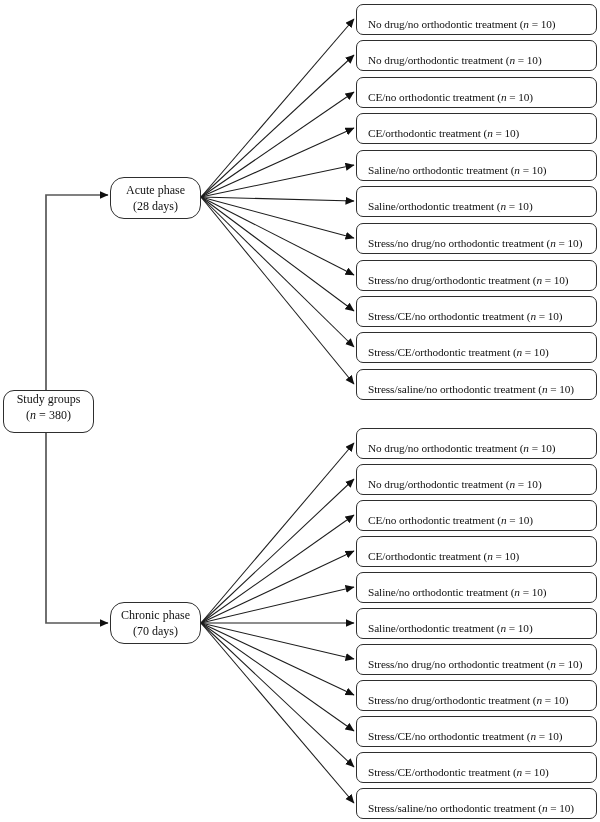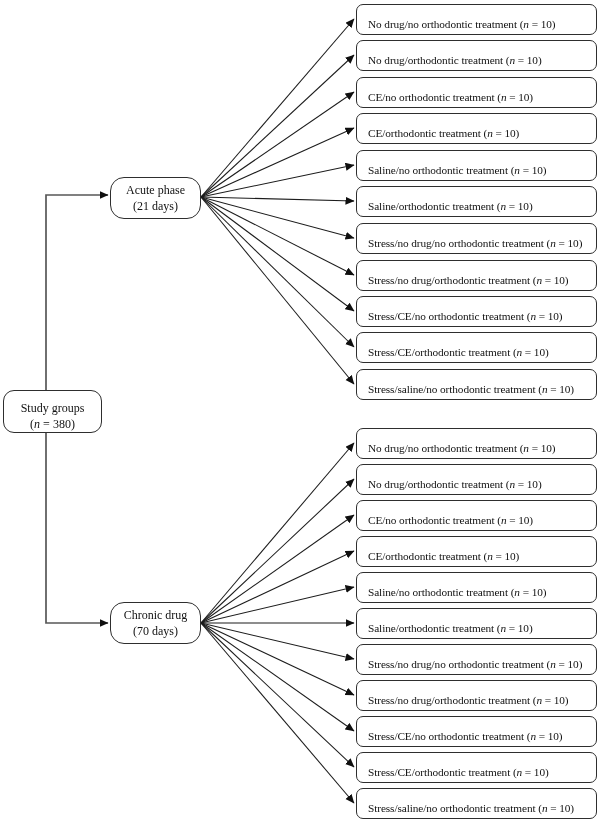--- a/index.html
+++ b/index.html
@@ -4,22 +4,22 @@
 <style>
   html,body{margin:0;padding:0;background:#ffffff;}
   .stage{position:relative;width:600px;height:822px;overflow:hidden;background:#fff;
          font-family:"Liberation Serif","DejaVu Serif",serif;color:#111;}
   svg.wires{position:absolute;left:0;top:0;width:600px;height:822px;}
   .box{position:absolute;background:#fff;border:1.4px solid #2e2e2e;box-sizing:border-box;}
   .gbox{left:356px;width:241px;height:31px;border-radius:7px;display:flex;align-items:center;
         padding:8px 2px 0 11px;font-size:11.3px;letter-spacing:-0.1px;white-space:nowrap;overflow:hidden;}
   .pbox{left:110px;width:91px;height:42px;border-radius:14px;display:flex;flex-direction:column;
         align-items:center;justify-content:center;font-size:12px;line-height:1.35;text-align:center;}
-  .rbox{left:3px;top:390px;width:99px;height:43px;border-radius:11px;display:flex;flex-direction:column;
-        align-items:center;justify-content:flex-end;font-size:12px;line-height:1.35;text-align:center;}
+  .rbox{left:3px;top:390px;width:91px;height:43px;border-radius:11px;display:flex;flex-direction:column;
+        align-items:center;justify-content:flex-start;font-size:12px;line-height:1.35;text-align:center;}
   .it{font-style:italic;}
 </style>
 </head>
 <body>
 
 <div class="stage">
 
   <svg class="wires" viewBox="0 0 600 822">
     <defs>
       <marker id="ah" markerUnits="userSpaceOnUse" markerWidth="10" markerHeight="9" refX="8.5" refY="4" orient="auto">
@@ -58,24 +58,24 @@
     </g>
   </svg>
 
   <div class="box rbox">
     <span>Study groups</span>
     <span><span>(</span><span class="it">n</span><span> = 380)</span></span>
   </div>
 
   <div class="box pbox" style="top:177px">
     <span>Acute phase</span>
-    <span>(21 days)</span>
+    <span>(28 days)</span>
   </div>
   <div class="box pbox" style="top:602px">
-    <span>Chronic drug</span>
+    <span>Chronic phase</span>
     <span>(70 days)</span>
   </div>
 
   <div class="box gbox" style="top:4px">
       <span><span>No drug/no orthodontic treatment</span><span> (</span><span class="it">n</span><span> = 10)</span></span>
     </div>
   <div class="box gbox" style="top:40px">
       <span><span>No drug/orthodontic treatment</span><span> (</span><span class="it">n</span><span> = 10)</span></span>
     </div>
   <div class="box gbox" style="top:77px">

